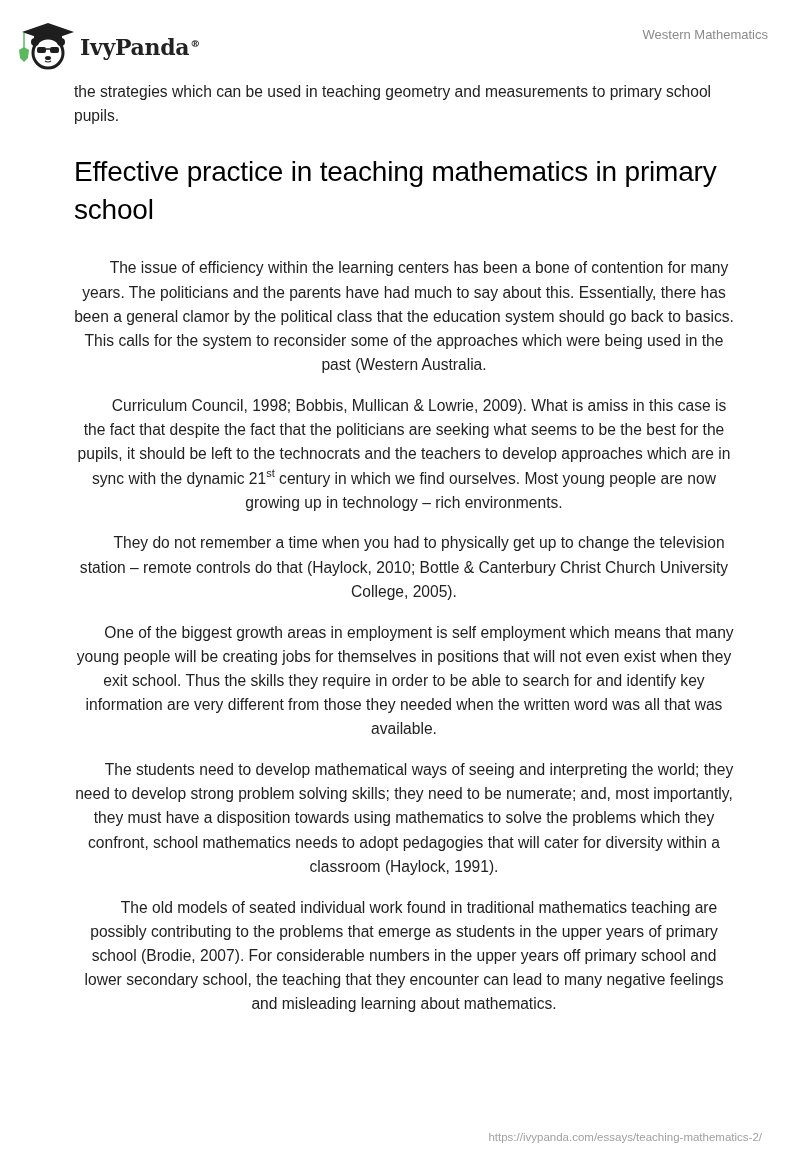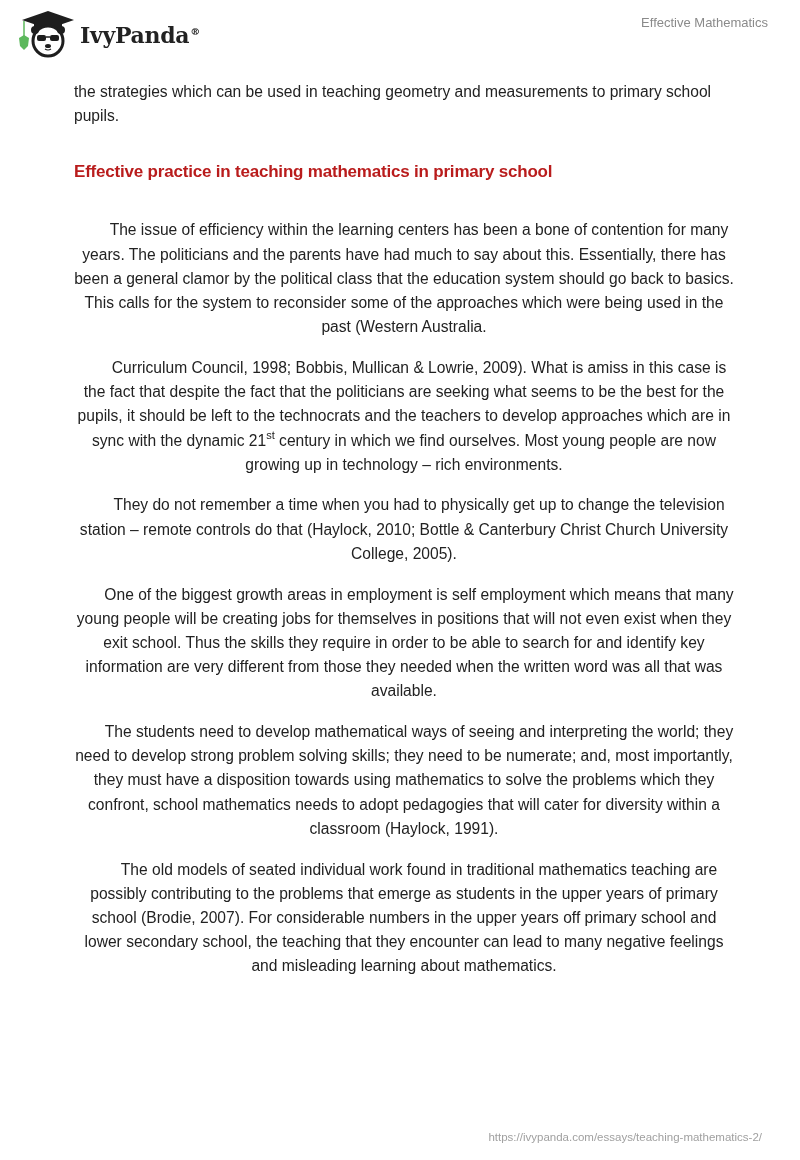--- a/index.html
+++ b/index.html
@@ -1,29 +1,29 @@
 <!DOCTYPE html>
 <html><head>
 <meta charset="utf-8">
 <style>
   * { box-sizing: border-box; margin: 0; padding: 0; }
   html, body { width: 800px; height: 1160px; background: #ffffff; overflow: hidden; }
   body { font-family: "Liberation Sans", sans-serif; color: #1f1f1f; position: relative; }
 
-  .header { position: absolute; top: 0; left: 0; width: 800px; height: 64px; }
+  .header { position: absolute; top: 12px; left: 0; width: 800px; height: 64px; }
   .logo { position: absolute; left: 14px; top: 8px; display: flex; align-items: center; }
   .logo-mark { width: 62px; height: 50px; position: relative; }
   .logo-text { font-family: "DejaVu Serif", "Liberation Serif", serif; font-weight: bold; font-size: 22px; color: #222; margin-left: 4px; margin-top: 4px; letter-spacing: -0.3px; }
   .logo-text sup { font-size: 10px; vertical-align: super; margin-left: 1px; }
   .doc-title { position: absolute; right: 32px; top: 15px; font-size: 13px; color: #8a8a8a; }
 
   .content { position: absolute; left: 74px; top: 80px; width: 660px; }
   p { font-size: 15.6px; line-height: 24.2px; color: #222; }
   p.lead { margin-bottom: 0; }
-  h2 { font-size: 17px; line-height: 38px; font-weight: bold; color: #b91c1c; margin-top: 25px; margin-bottom: 27px; letter-spacing: -0.2px; }
+  h2 { font-size: 28px; line-height: 38px; font-weight: normal; color: #000000; margin-top: 25px; margin-bottom: 27px; letter-spacing: -0.2px; }
   p.indent { text-indent: 30px; margin-bottom: 16.5px; text-align: center; }
   sup.st { font-size: 11px; vertical-align: super; line-height: 0; margin-top: 36px; }
 
   .footer-url { position: absolute; right: 38px; top: 1131px; font-size: 11.5px; color: #a0a0a0; }
 </style>
 </head>
 <body>
 
 <div class="header">
   <div class="logo">
@@ -45,21 +45,21 @@
         <rect x="23" y="27" width="9" height="6" rx="2" fill="#1e1e1e"></rect>
         <rect x="36" y="27" width="9" height="6" rx="2" fill="#1e1e1e"></rect>
         <line x1="32" y1="29" x2="36" y2="29" stroke="#1e1e1e" stroke-width="1.5"></line>
 
         <ellipse cx="34" cy="38" rx="3" ry="2" fill="#1e1e1e"></ellipse>
         <path d="M31,41 Q34,43 37,41" stroke="#1e1e1e" stroke-width="1.2" fill="none"></path>
       </svg>
     </div>
     <span class="logo-text"><span>IvyPanda</span><sup>®</sup></span>
   </div>
-  <div class="doc-title">Effective Mathematics</div>
+  <div class="doc-title">Western Mathematics</div>
 </div>
 
 <div class="content">
   <p class="lead">the strategies which can be used in teaching geometry and measurements to primary school pupils.</p>
   <h2>Effective practice in teaching mathematics in primary school</h2>
 
   <p class="indent">The issue of efficiency within the learning centers has been a bone of contention for many years. The politicians and the parents have had much to say about this. Essentially, there has been a general clamor by the political class that the education system should go back to basics. This calls for the system to reconsider some of the approaches which were being used in the past (Western Australia.</p>
   <p class="indent"><span>Curriculum Council, 1998; Bobbis, Mullican &amp; Lowrie, 2009). What is amiss in this case is the fact that despite the fact that the politicians are seeking what seems to be the best for the pupils, it should be left to the technocrats and the teachers to develop approaches which are in sync with the dynamic 21</span><sup class="st">st</sup><span> century in which we find ourselves. Most young people are now growing up in technology – rich environments.</span></p>
   <p class="indent">They do not remember a time when you had to physically get up to change the television station – remote controls do that (Haylock, 2010; Bottle &amp; Canterbury Christ Church University College, 2005).</p>
   <p class="indent">One of the biggest growth areas in employment is self employment which means that many young people will be creating jobs for themselves in positions that will not even exist when they exit school. Thus the skills they require in order to be able to search for and identify key information are very different from those they needed when the written word was all that was available.</p>

